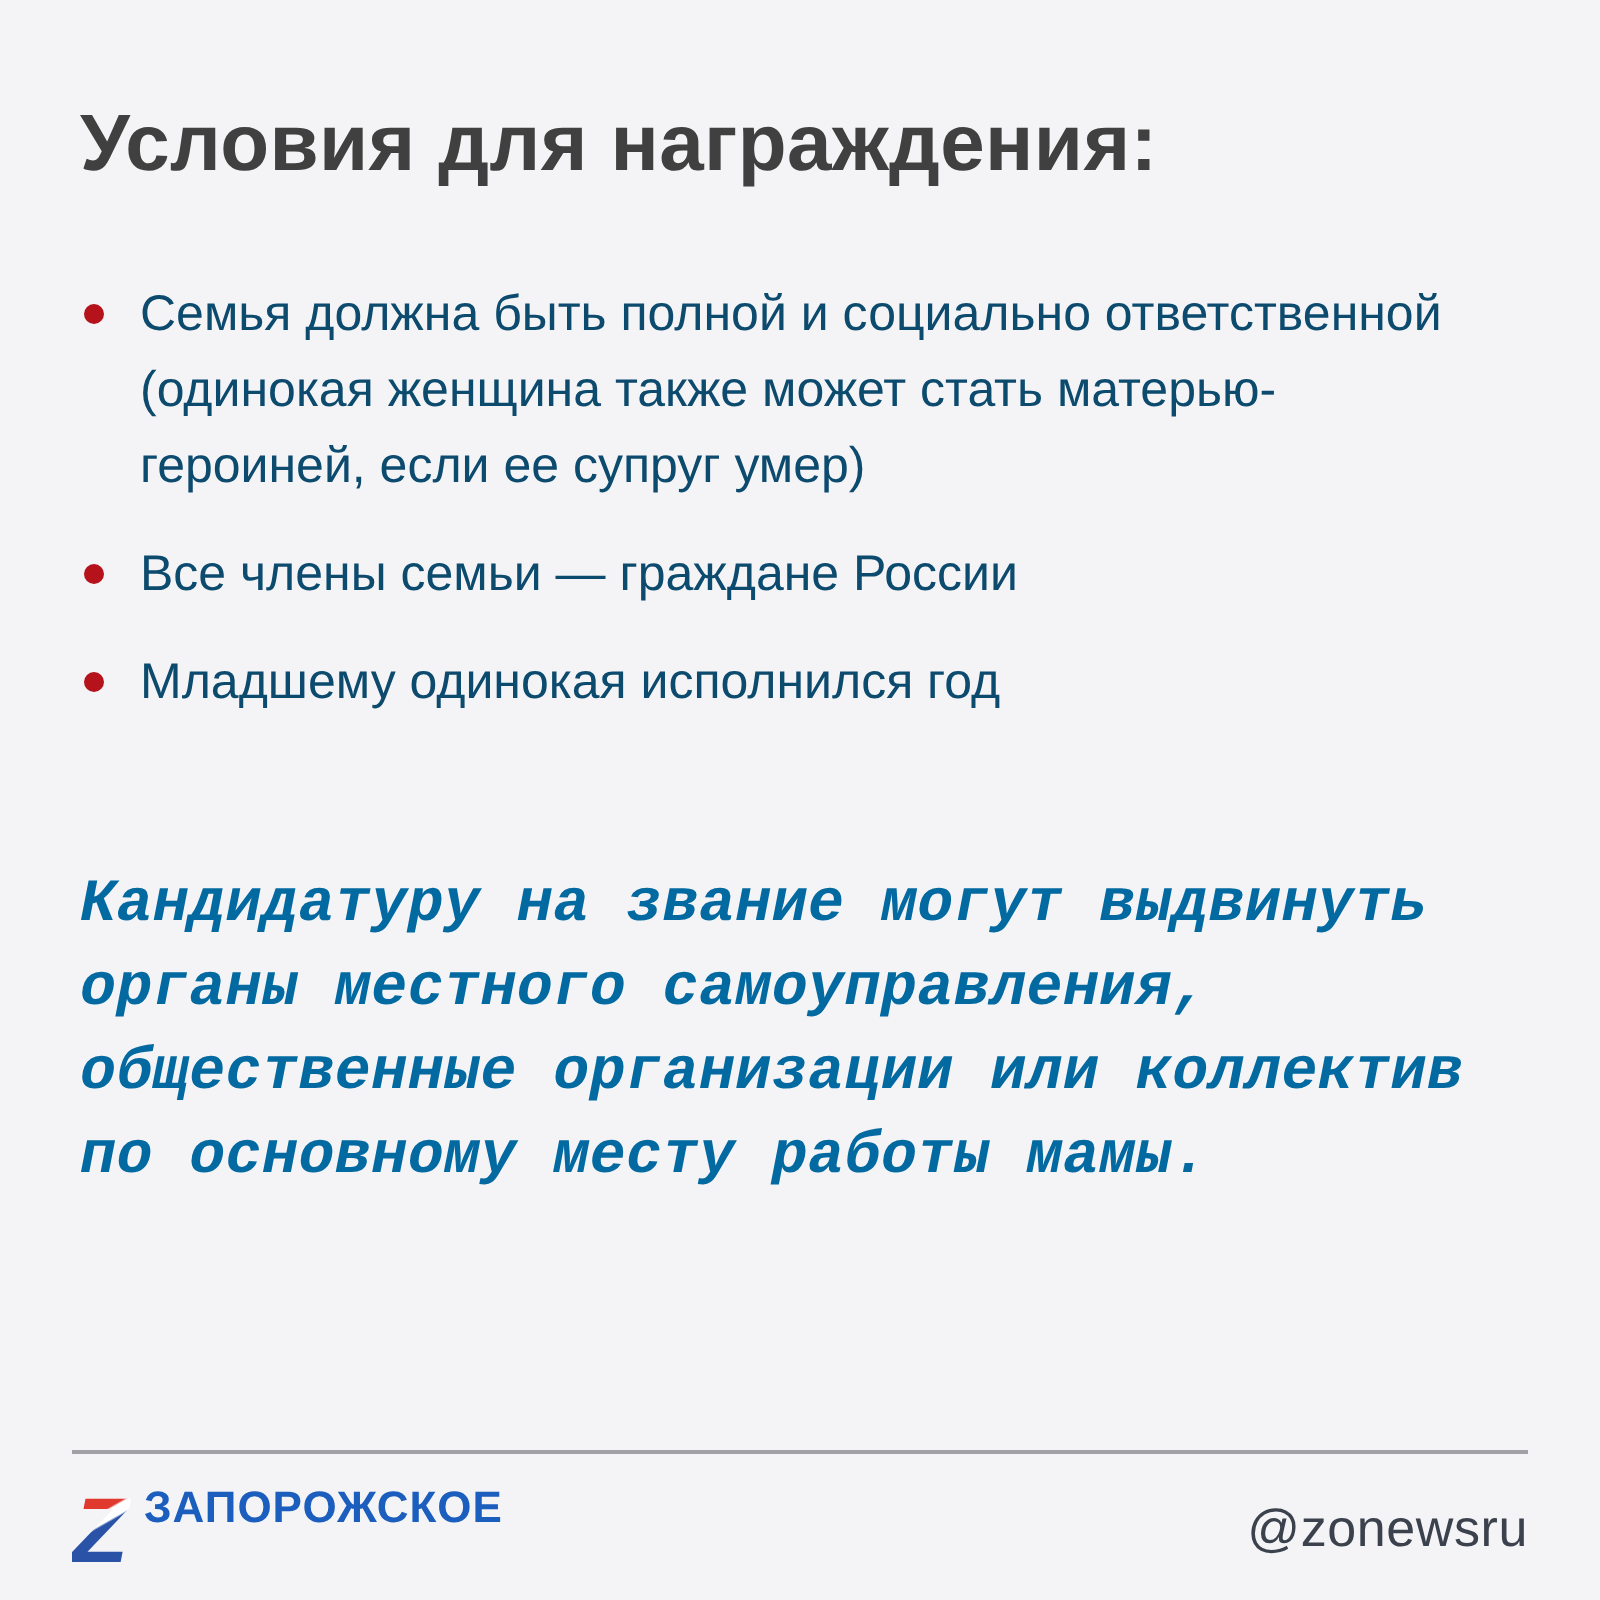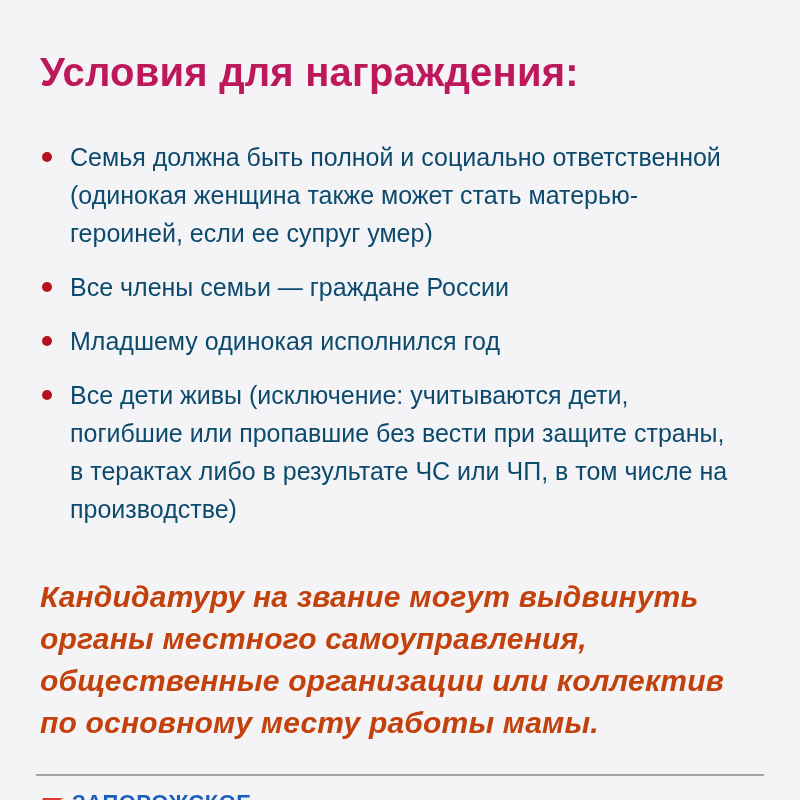--- a/index.html
+++ b/index.html
@@ -20,21 +20,21 @@
   .content {
     flex: 1 1 auto;
     padding: 50px 40px 0 40px;
     box-sizing: border-box;
   }
   .title {
     margin: 0 0 44px 0;
     font-size: 40px;
     line-height: 1.1;
     font-weight: bold;
-    color: #be185d;
+    color: #404040;
     letter-spacing: 0.2px;
   }
   ul.bullet-list {
     list-style: none;
     margin: 0;
     padding: 0;
     max-width: 700px;
   }
   ul.bullet-list li {
     position: relative;
@@ -48,28 +48,29 @@
     content: "";
     position: absolute;
     left: 2px;
     top: 14px;
     width: 10px;
     height: 10px;
     border-radius: 50%;
     background: #b5121b;
   }
   .highlight {
-    margin-top: 48px;
+    margin-top: 72px;
     max-width: 724px;
     font-size: 30px;
     line-height: 42px;
     font-weight: bold;
     font-style: italic;
-    color: #c2410c;
+    color: #0369a1;
     letter-spacing: 0.2px;
+    font-family: Liberation Mono, monospace;
   }
   .footer {
     flex: 0 0 auto;
     margin: 0 36px;
     border-top: 2px solid #a2a2a6;
     padding: 14px 0 12px 0;
     display: flex;
     align-items: center;
     justify-content: space-between;
   }
@@ -102,21 +103,20 @@
 </head>
 <body>
 
 <div class="content">
   <h1 class="title">Условия для награждения:</h1>
 
   <ul class="bullet-list">
     <li>Семья должна быть полной и социально ответственной (одинокая женщина также может стать матерью-героиней, если ее супруг умер)</li>
     <li>Все члены семьи — граждане России</li>
     <li>Младшему одинокая исполнился год</li>
-    <li>Все дети живы (исключение: учитываются дети, погибшие или пропавшие без вести при защите страны, в терактах либо в результате ЧС или ЧП, в том числе на производстве)</li>
   </ul>
 
   <p class="highlight">Кандидатуру на звание могут выдвинуть органы местного самоуправления, общественные организации или коллектив по основному месту работы мамы.</p>
 </div>
 
 <div class="footer">
   <div class="logo">
     <svg class="logo-z" width="32" height="46" viewBox="0 0 32 46" aria-hidden="true">
       <defs>
         <linearGradient id="zg" x1="0" y1="0" x2="0.35" y2="1">

